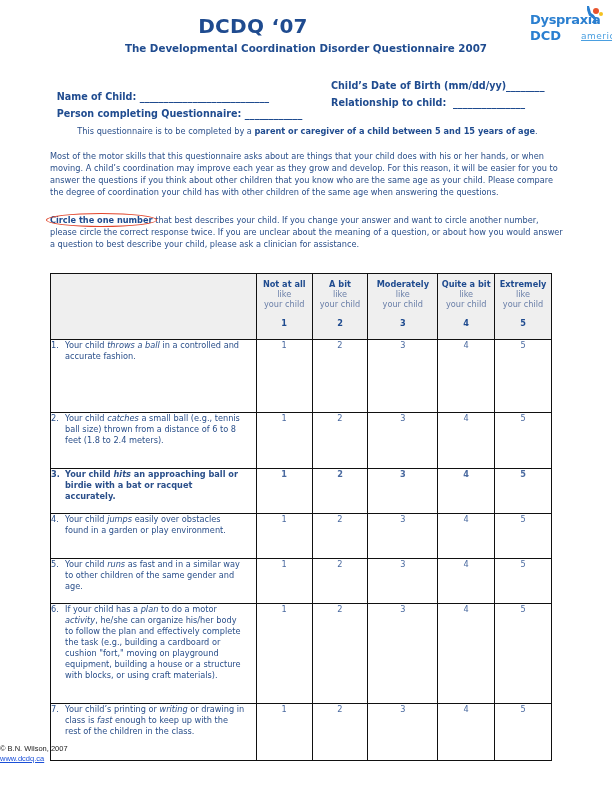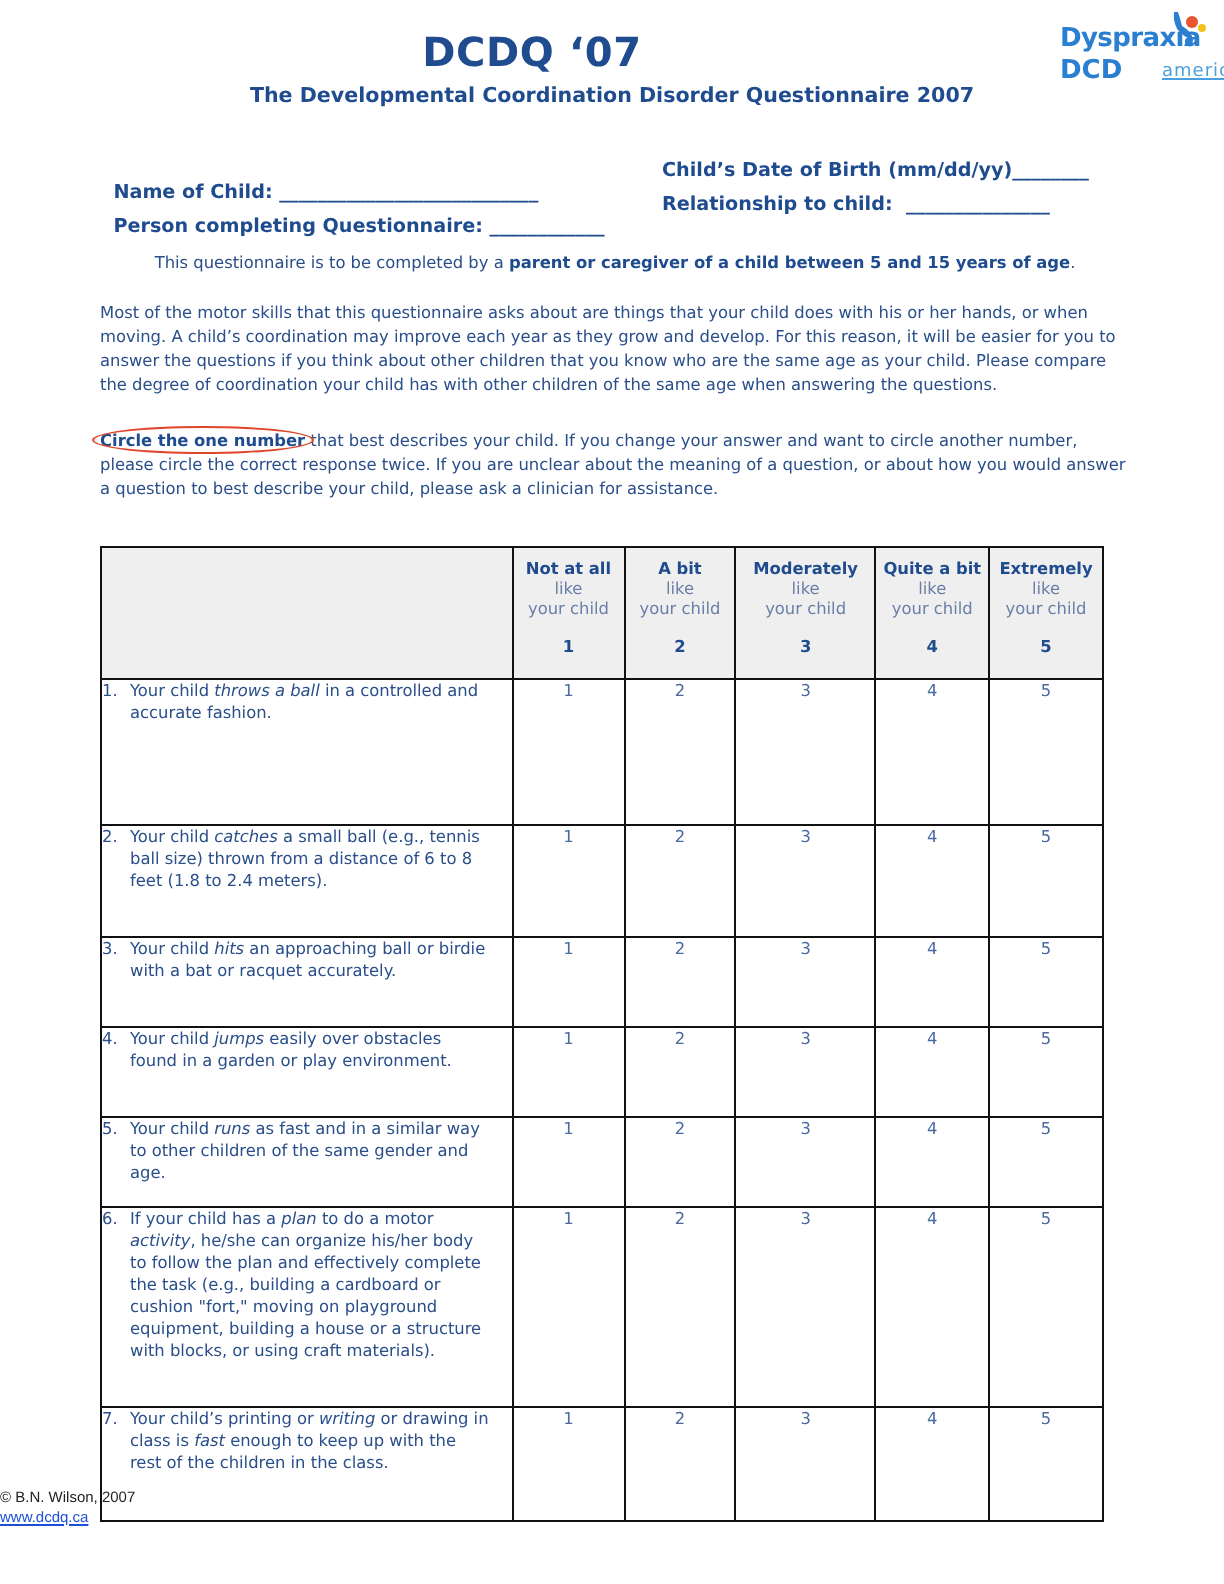--- a/index.html
+++ b/index.html
@@ -1,18 +1,18 @@
 <!DOCTYPE html>
 <html><head>
 <meta charset="utf-8">
 <style>
   html, body { margin: 0; padding: 0; background: #ffffff; }
   body { width: 612px; height: 792px; position: relative; overflow: hidden;
          font-family: "DejaVu Sans", "Liberation Sans", sans-serif; color: #2a4f8a; }
-  .title { position: absolute; top: 14px; left: 13px; width: 506px; text-align: center;
+  .title { position: absolute; top: 14px; left: 0; width: 506px; text-align: center;
            font-size: 20px; font-weight: bold; color: #1f4b8f; letter-spacing: 0.3px; }
   .subtitle { position: absolute; top: 42px; left: 0; width: 612px; text-align: center;
               font-size: 10.3px; font-weight: bold; color: #1f4b8f; }
   .logo { position: absolute; top: 3px; left: 528px; width: 82px; height: 42px; }
   .logo .l1 { position: absolute; top: 9px; left: 2px; font-size: 13px; font-weight: bold; color: #2a7fd0; letter-spacing: -0.3px; }
   .logo .l2 { position: absolute; top: 25px; left: 2px; font-size: 13px; font-weight: bold; color: #2a7fd0; }
   .logo .l3 { position: absolute; top: 28px; left: 33px; font-size: 9px; color: #4a9fe0; text-decoration: underline; letter-spacing: 0.5px; padding-left: 20px; }
   .logo svg { position: absolute; top: 0; left: 54px; }
 
   .field-row { position: absolute; left: 50px; font-size: 9.6px; font-weight: bold; color: #1f4b8f; white-space: pre; }
@@ -135,21 +135,21 @@
         <td class="opt">5</td>
       </tr>
       <tr style="height: 56px;">
         <td class="item"><span class="num">2.</span><span class="txt"><span>Your child </span><em>catches</em><span> a small ball (e.g., tennis ball size) thrown from a distance of 6 to 8 feet (1.8 to 2.4 meters).</span></span></td>
         <td class="opt">1</td>
         <td class="opt">2</td>
         <td class="opt">3</td>
         <td class="opt">4</td>
         <td class="opt">5</td>
       </tr>
-      <tr style="height: 45px;">
+      <tr style="height: 45px; font-weight: bold;">
         <td class="item"><span class="num">3.</span><span class="txt"><span>Your child </span><em>hits</em><span> an approaching ball or birdie with a bat or racquet accurately.</span></span></td>
         <td class="opt">1</td>
         <td class="opt">2</td>
         <td class="opt">3</td>
         <td class="opt">4</td>
         <td class="opt">5</td>
       </tr>
       <tr style="height: 45px;">
         <td class="item"><span class="num">4.</span><span class="txt"><span>Your child </span><em>jumps</em><span> easily over obstacles found in a garden or play environment.</span></span></td>
         <td class="opt">1</td>

